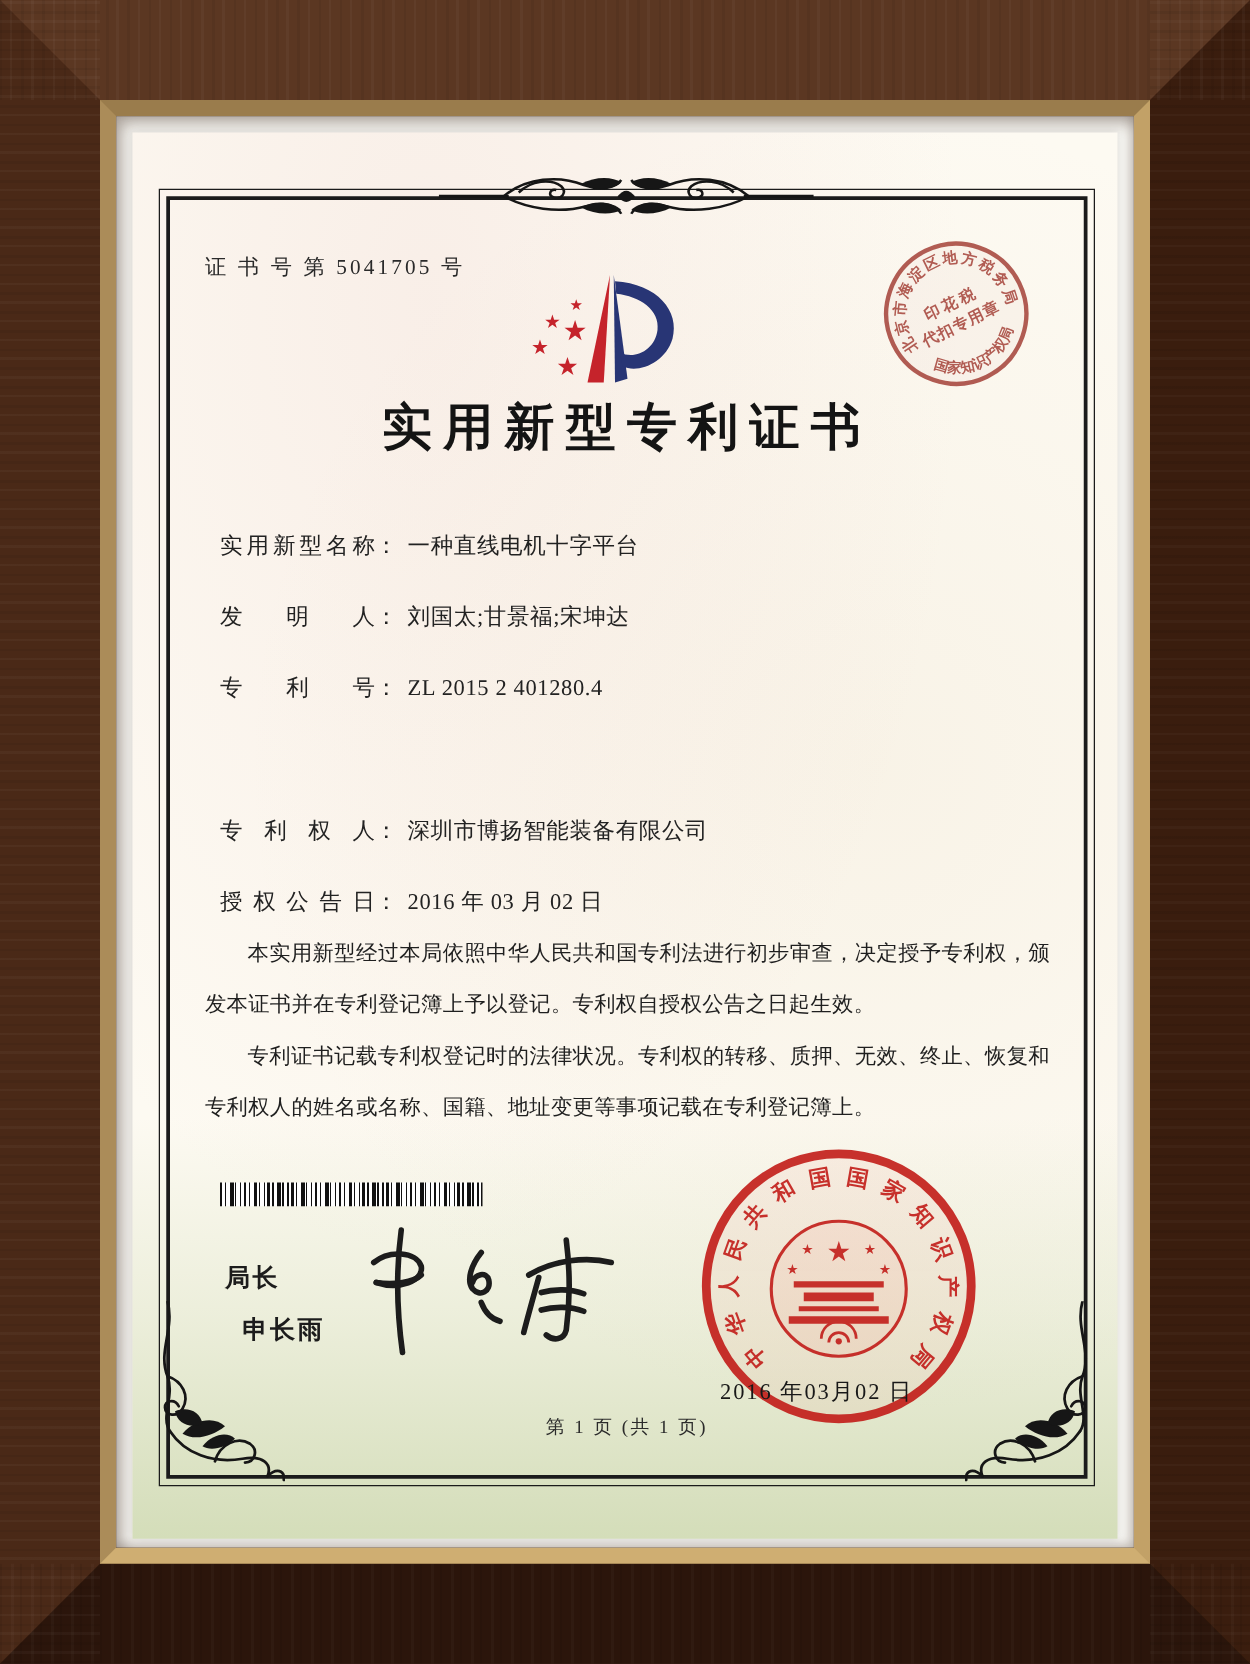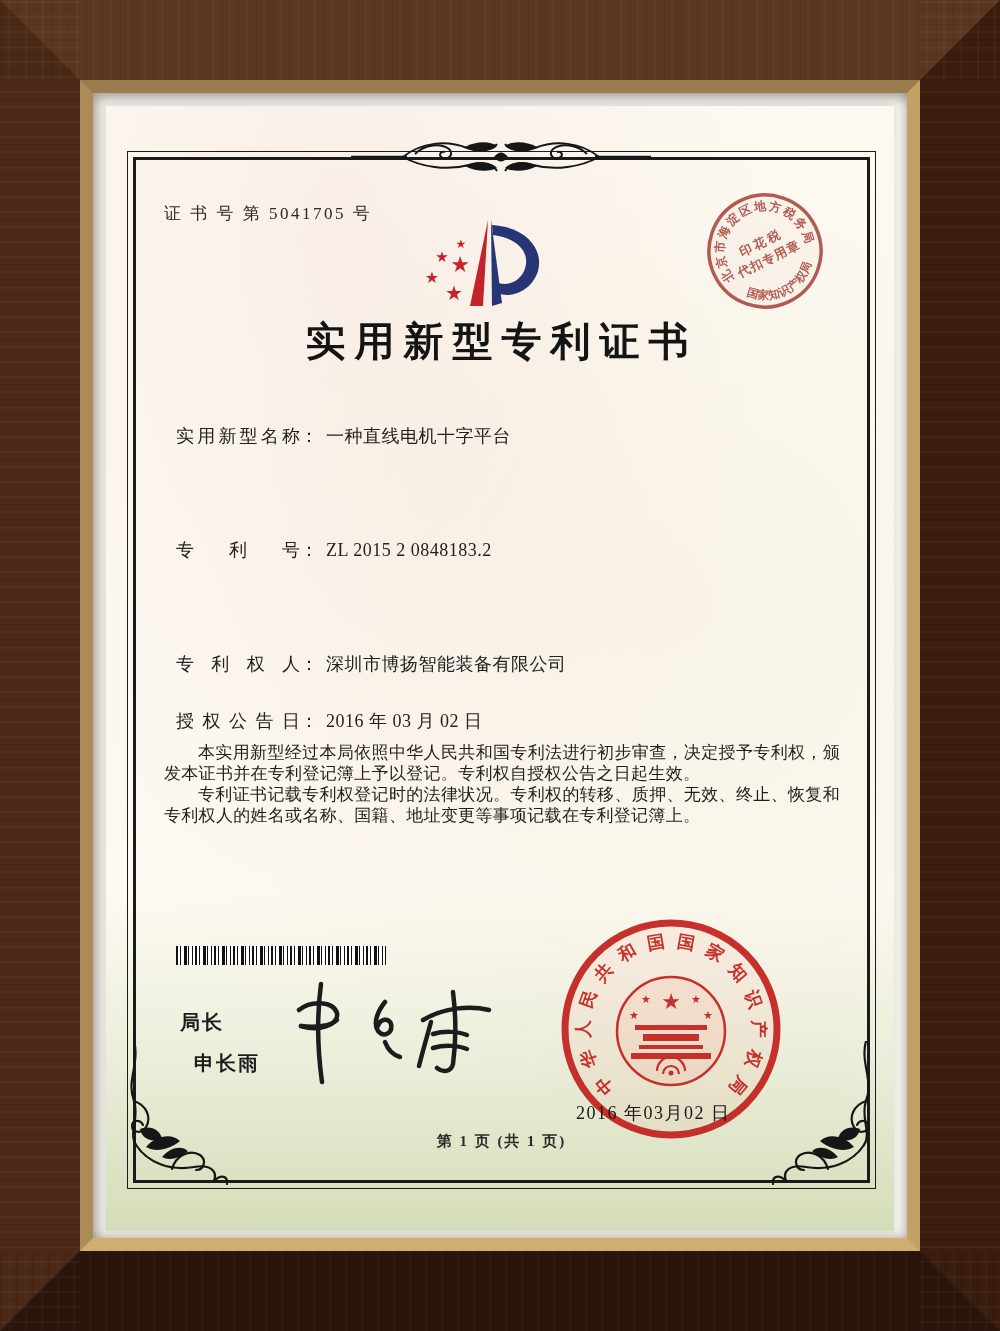--- a/index.html
+++ b/index.html
@@ -40,40 +40,40 @@
   .cert-number { left:58px; top:96px; font-size:17px; letter-spacing:2.5px; color:#2a2a2a; }
   .cert-title { left:27px; width:737px; top:208px; text-align:center; font-size:40px;
     font-weight:600; letter-spacing:9px; color:#141414; }
 
   .field-row { left:70px; width:660px; font-size:18px; color:#222; white-space:nowrap; }
   .flabel { display:inline-block; width:124px; text-align:justify; text-align-last:justify; }
   .fsep { display:inline-block; margin-right:8px; }
   .fvalue { letter-spacing:.5px; }
 
   .body-text { left:58px; top:636px; width:676px; color:#1f1f1f; }
-  .body-text p { font-size:17px; line-height:21px; text-indent:2em; letter-spacing:.3px;
+  .body-text p { font-size:17px; line-height:41px; text-indent:2em; letter-spacing:.3px;
     text-align:justify; margin:0; }
 
   .barcode { left:70px; top:840px; width:210px; height:19px;
     background:repeating-linear-gradient(90deg,#111 0 2px,#fff 2px 4px,#111 4px 5px,#fff 5px 8px,#111 8px 11px,#fff 11px 12px,#111 12px 13px,#fff 13px 16px,#111 16px 17px,#fff 17px 19px); }
 
   .issuer { font-family:Liberation Serif, serif; font-weight:600;
     font-size:20px; color:#1c1c1c; letter-spacing:2px; }
   .issuer.role { left:74px; top:903px; }
   .issuer.name { left:88px; top:944px; }
   .signature { left:175px; top:870px; }
 
   .seal-wrap { left:448px; top:806px; z-index:4; }
   .seal-ink { color:#c3201c; }
   .tax-wrap { left:580px; top:66px; }
   .tax-ink { color:#a6453c; }
   .issue-date { left:470px; top:972px; width:230px; font-size:18px; letter-spacing:1.5px;
     color:#181818; z-index:6;margin-top:23px; }
   .page-footer { left:27px; width:737px; top:1026px; text-align:center; font-size:15px;
-    letter-spacing:2px; color:#2b2b2b;font-weight:bold; }
+    letter-spacing:2px; color:#2b2b2b; }
 
   .ornament-top { left:245px; top:24px; }
   .corner-orn { top:935px; }
   .corner-orn.bl { left:12px; }
   .corner-orn.br { left:666px; transform:scaleX(-1); }
 
   svg [data-arc-bind] text { dominant-baseline:central; font-family:"Liberation Serif","DejaVu Serif",serif; }
 </style>
 </head>
 <body>
@@ -176,22 +176,25 @@
             <text transform="translate(108.44174667978976 111.69837232100534) rotate(318)" text-anchor="middle" font-size="11.5">局</text>
           </g>
       </g>
     </svg>
 
     <div class="abs cert-title">实用新型专利证书</div>
 
     <div class="abs field-row" style="top:318px">
       <span class="flabel">实用新型名称</span><span class="fsep">：</span><span class="fvalue">一种直线电机十字平台</span>
     </div>
+    <div class="abs field-row" style="top:375px">
+      <span class="flabel">发明人</span><span class="fsep">：</span><span class="fvalue">刘国太;甘景福;宋坤达</span>
+    </div>
     <div class="abs field-row" style="top:432px">
-      <span class="flabel">专利号</span><span class="fsep">：</span><span class="fvalue">ZL 2015 2 0848183.2</span>
+      <span class="flabel">专利号</span><span class="fsep">：</span><span class="fvalue">ZL 2015 2 401280.4</span>
     </div>
     <div class="abs field-row" style="top:546px">
       <span class="flabel">专利权人</span><span class="fsep">：</span><span class="fvalue">深圳市博扬智能装备有限公司</span>
     </div>
     <div class="abs field-row" style="top:603px">
       <span class="flabel">授权公告日</span><span class="fsep">：</span><span class="fvalue">2016 年 03 月 02 日</span>
     </div>
 
     <div class="abs body-text">
       <p>本实用新型经过本局依照中华人民共和国专利法进行初步审查，决定授予专利权，颁发本证书并在专利登记簿上予以登记。专利权自授权公告之日起生效。</p>

